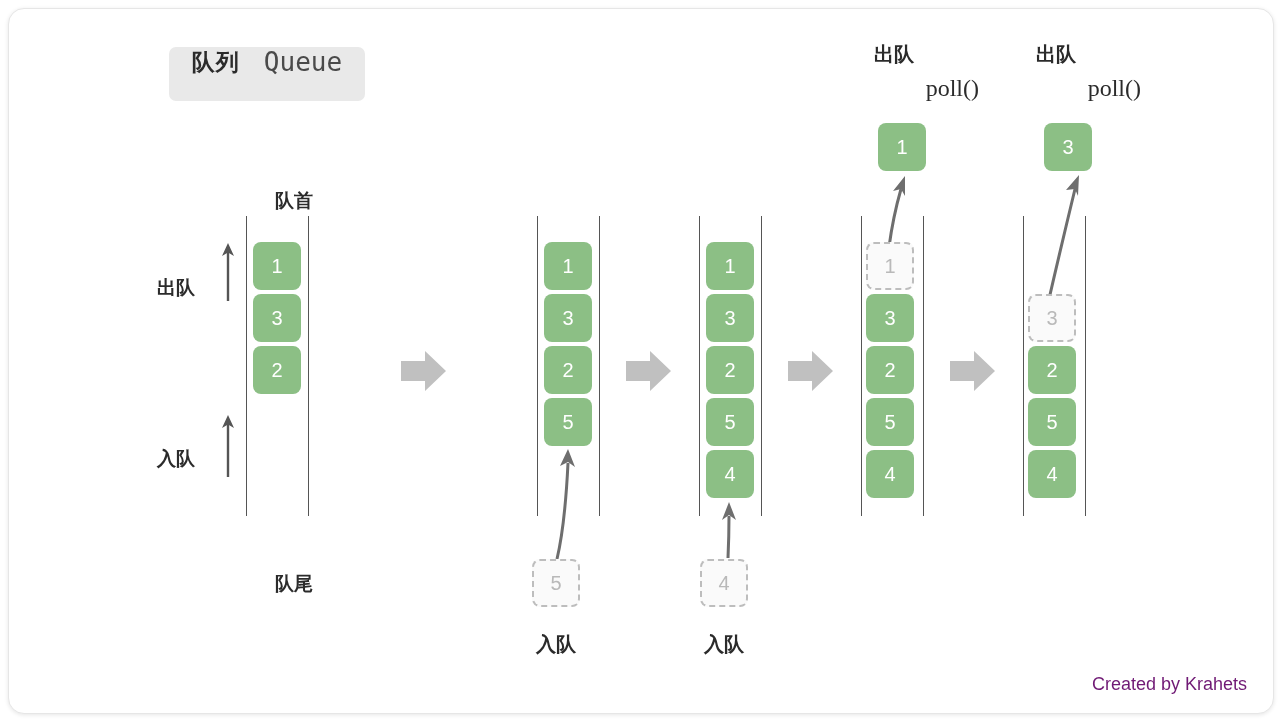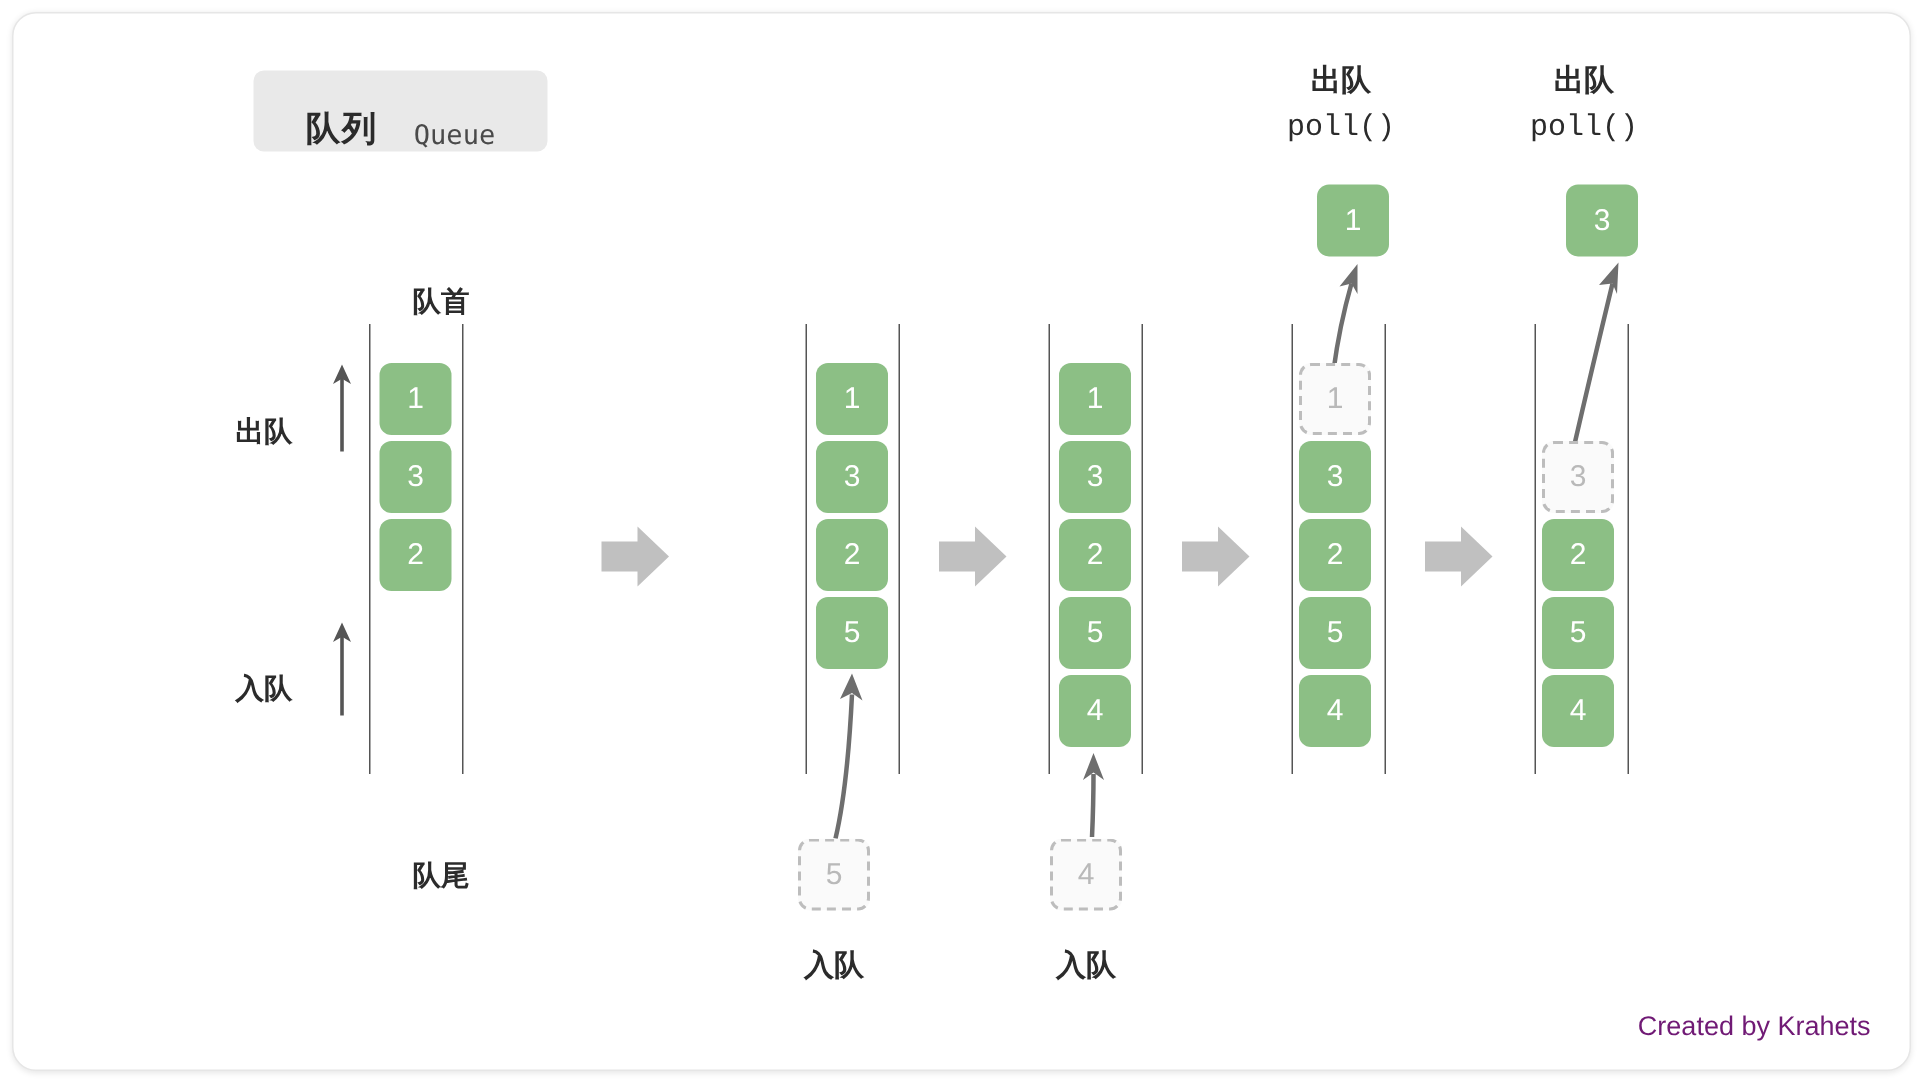--- a/index.html
+++ b/index.html
@@ -12,28 +12,28 @@
     background:#ffffff;border:1px solid #e6e6e6;border-radius:16px;
     box-shadow:0 1px 4px rgba(0,0,0,0.10);
     overflow:hidden;
   }
   .abs{position:absolute;}
 
   
   #title-badge{
     position:absolute;left:160px;top:38px;width:196px;height:54px;
     background:#e9e9e9;border-radius:7px;
-    display:flex;align-items:flex-end;justify-content:center;
+    display:flex;align-items:flex-start;justify-content:center;
   }
   #title-badge .cn{
     font-size:23px;font-weight:bold;color:#2b2b2b;letter-spacing:1px;
   }
   #title-badge .en{
     font-family:"DejaVu Sans Mono","Liberation Mono",monospace;
-    font-size:18px;color:#4a4a4a;margin-left:24px;
+    font-size:26px;color:#4a4a4a;margin-left:24px;
   }
 
   
   .rail{
     position:absolute;top:207px;width:1px;height:300px;background:#555;
   }
   .col-label{
     position:absolute;font-size:19px;font-weight:bold;color:#2b2b2b;
     text-align:right;white-space:nowrap;margin-top:20px;
   }
@@ -61,22 +61,22 @@
   .big-arrow{position:absolute;}
 
   
   .op-caption{
     position:absolute;text-align:center;white-space:nowrap;line-height:1.55;
   }
   .op-caption .cn{
     display:block;font-size:20px;font-weight:600;color:#2b2b2b;
   }
   .op-caption .code{
-    display:block;font-family:Liberation Mono, monospace;
-    font-size:20px;color:#2b2b2b;
+    display:block;font-family:Liberation Serif, serif;
+    font-size:24px;color:#2b2b2b;text-align:right;
   }
   .op-caption .code .num{color:#49a03f;font-weight:bold;}
 
   
   #credit{
     position:absolute;right:26px;bottom:18px;
     font-family:Liberation Sans, sans-serif;
     font-size:18px;color:#701a75;white-space:nowrap;
   }
   svg{overflow:visible;}

